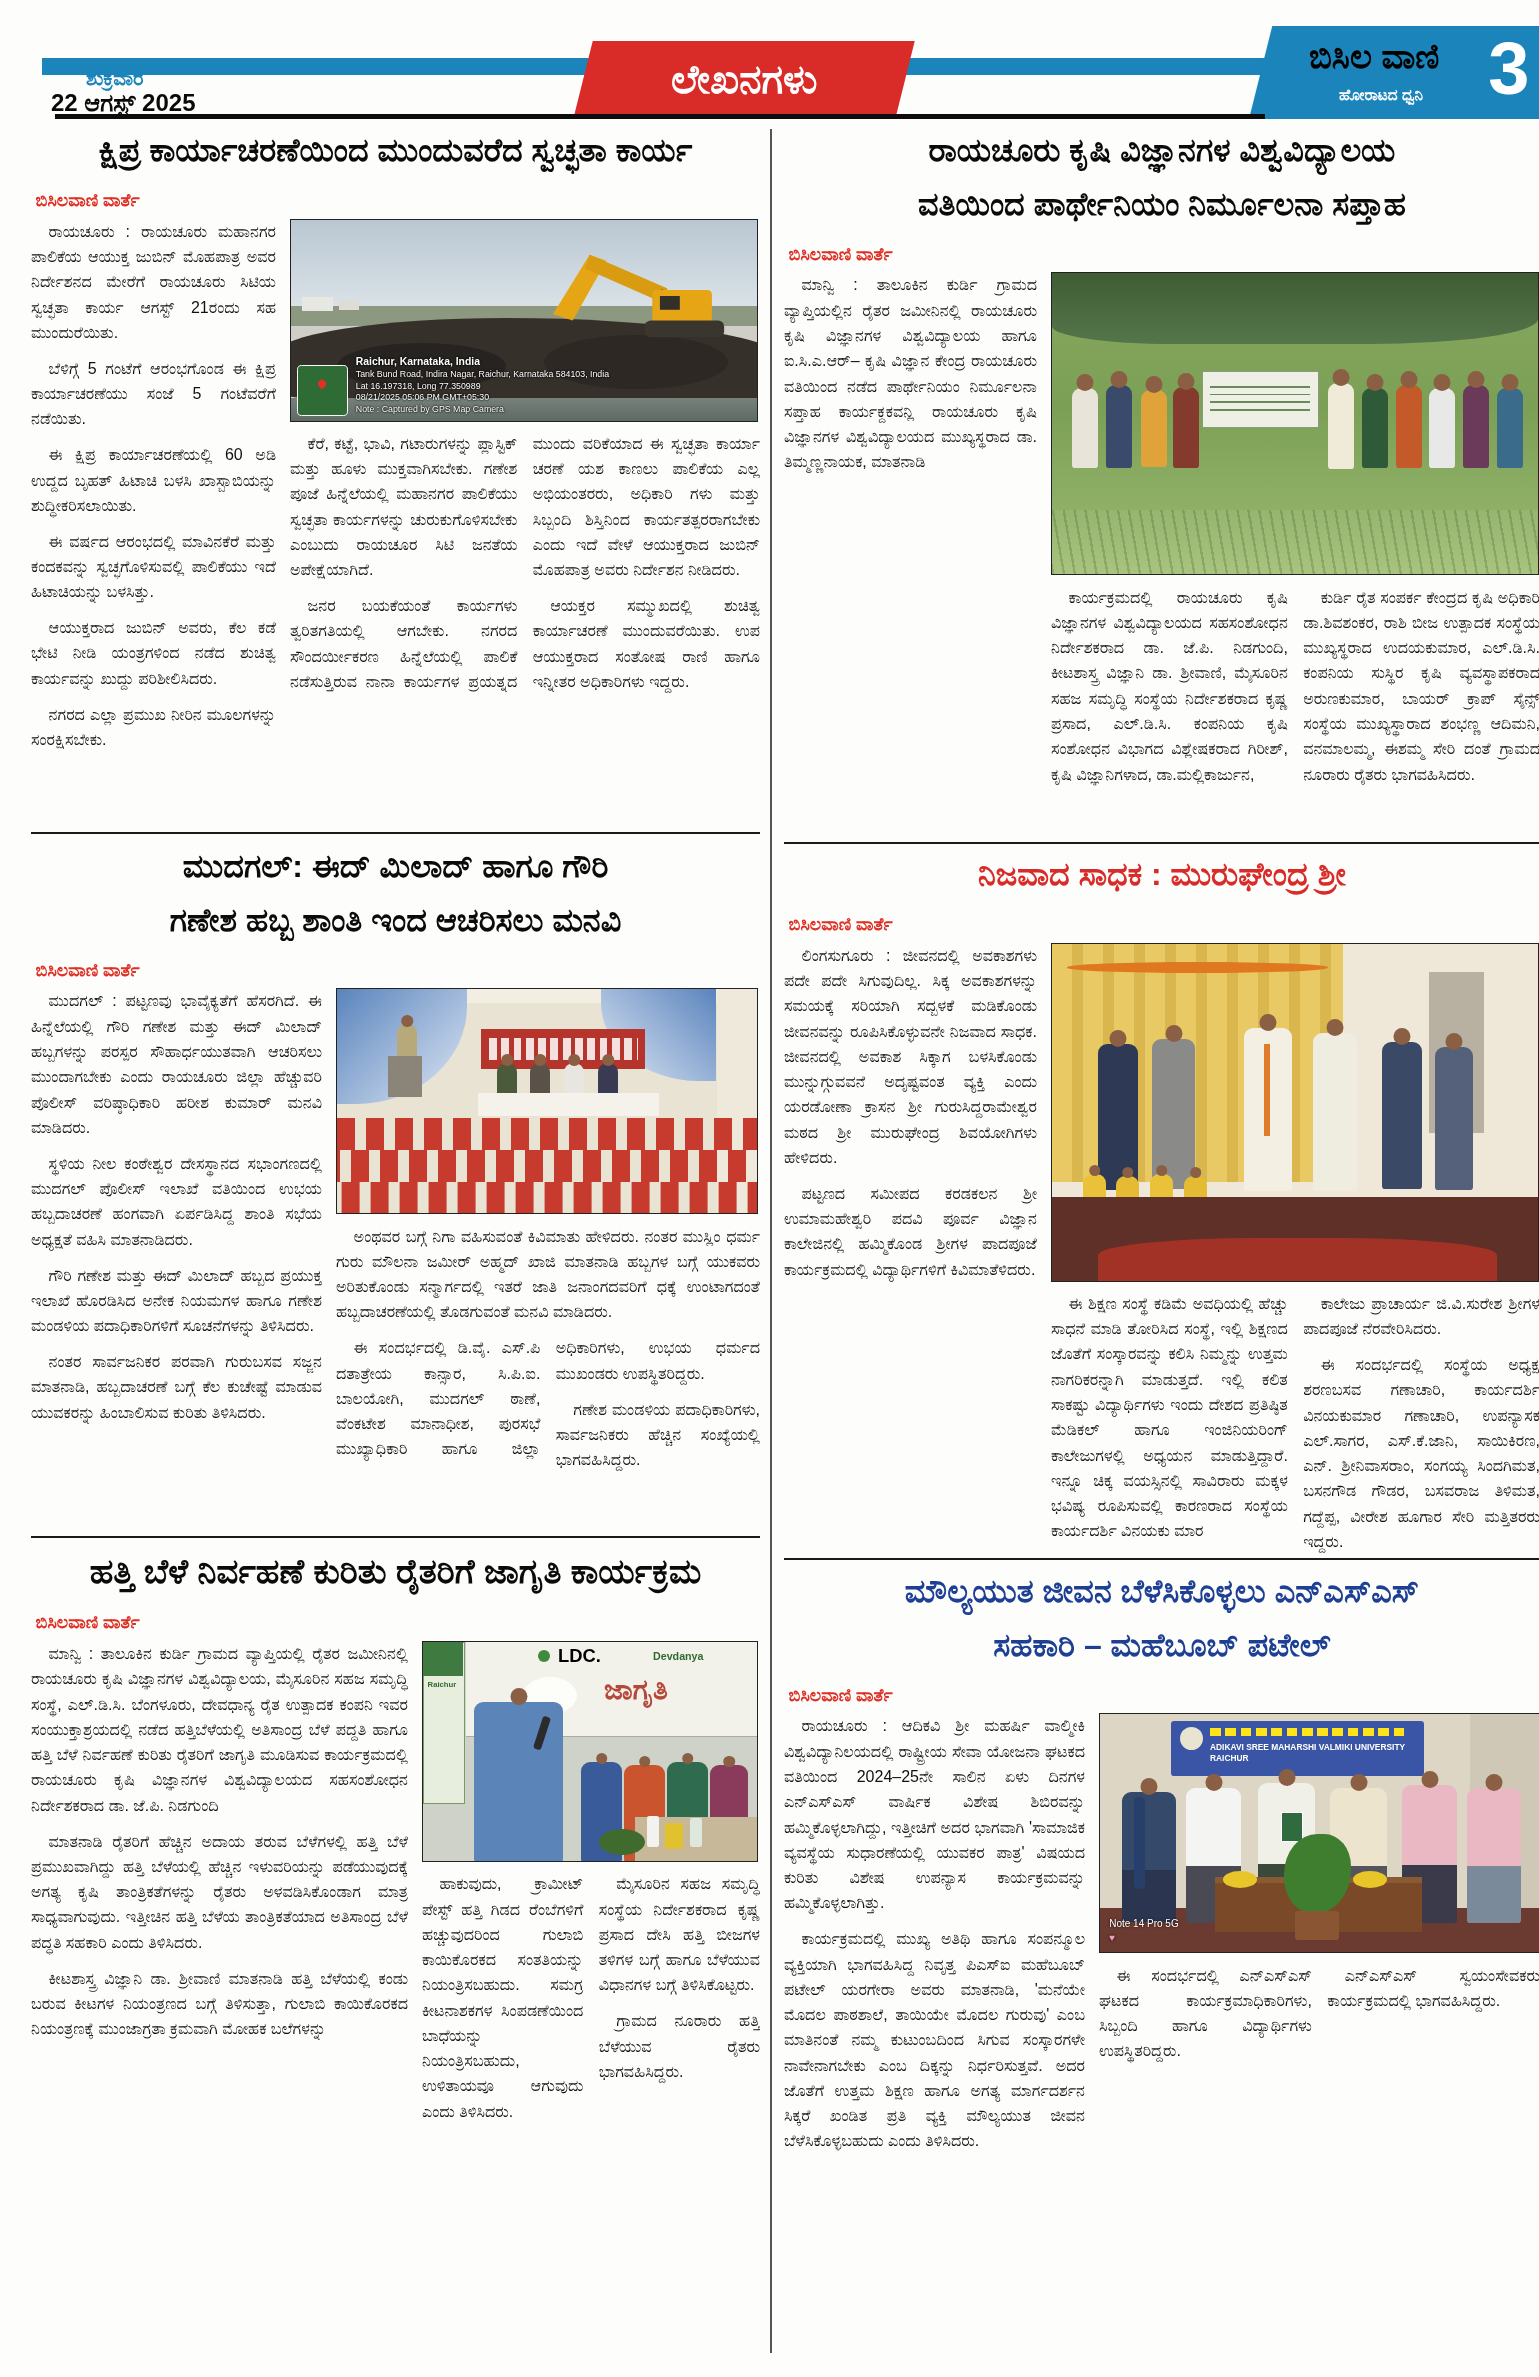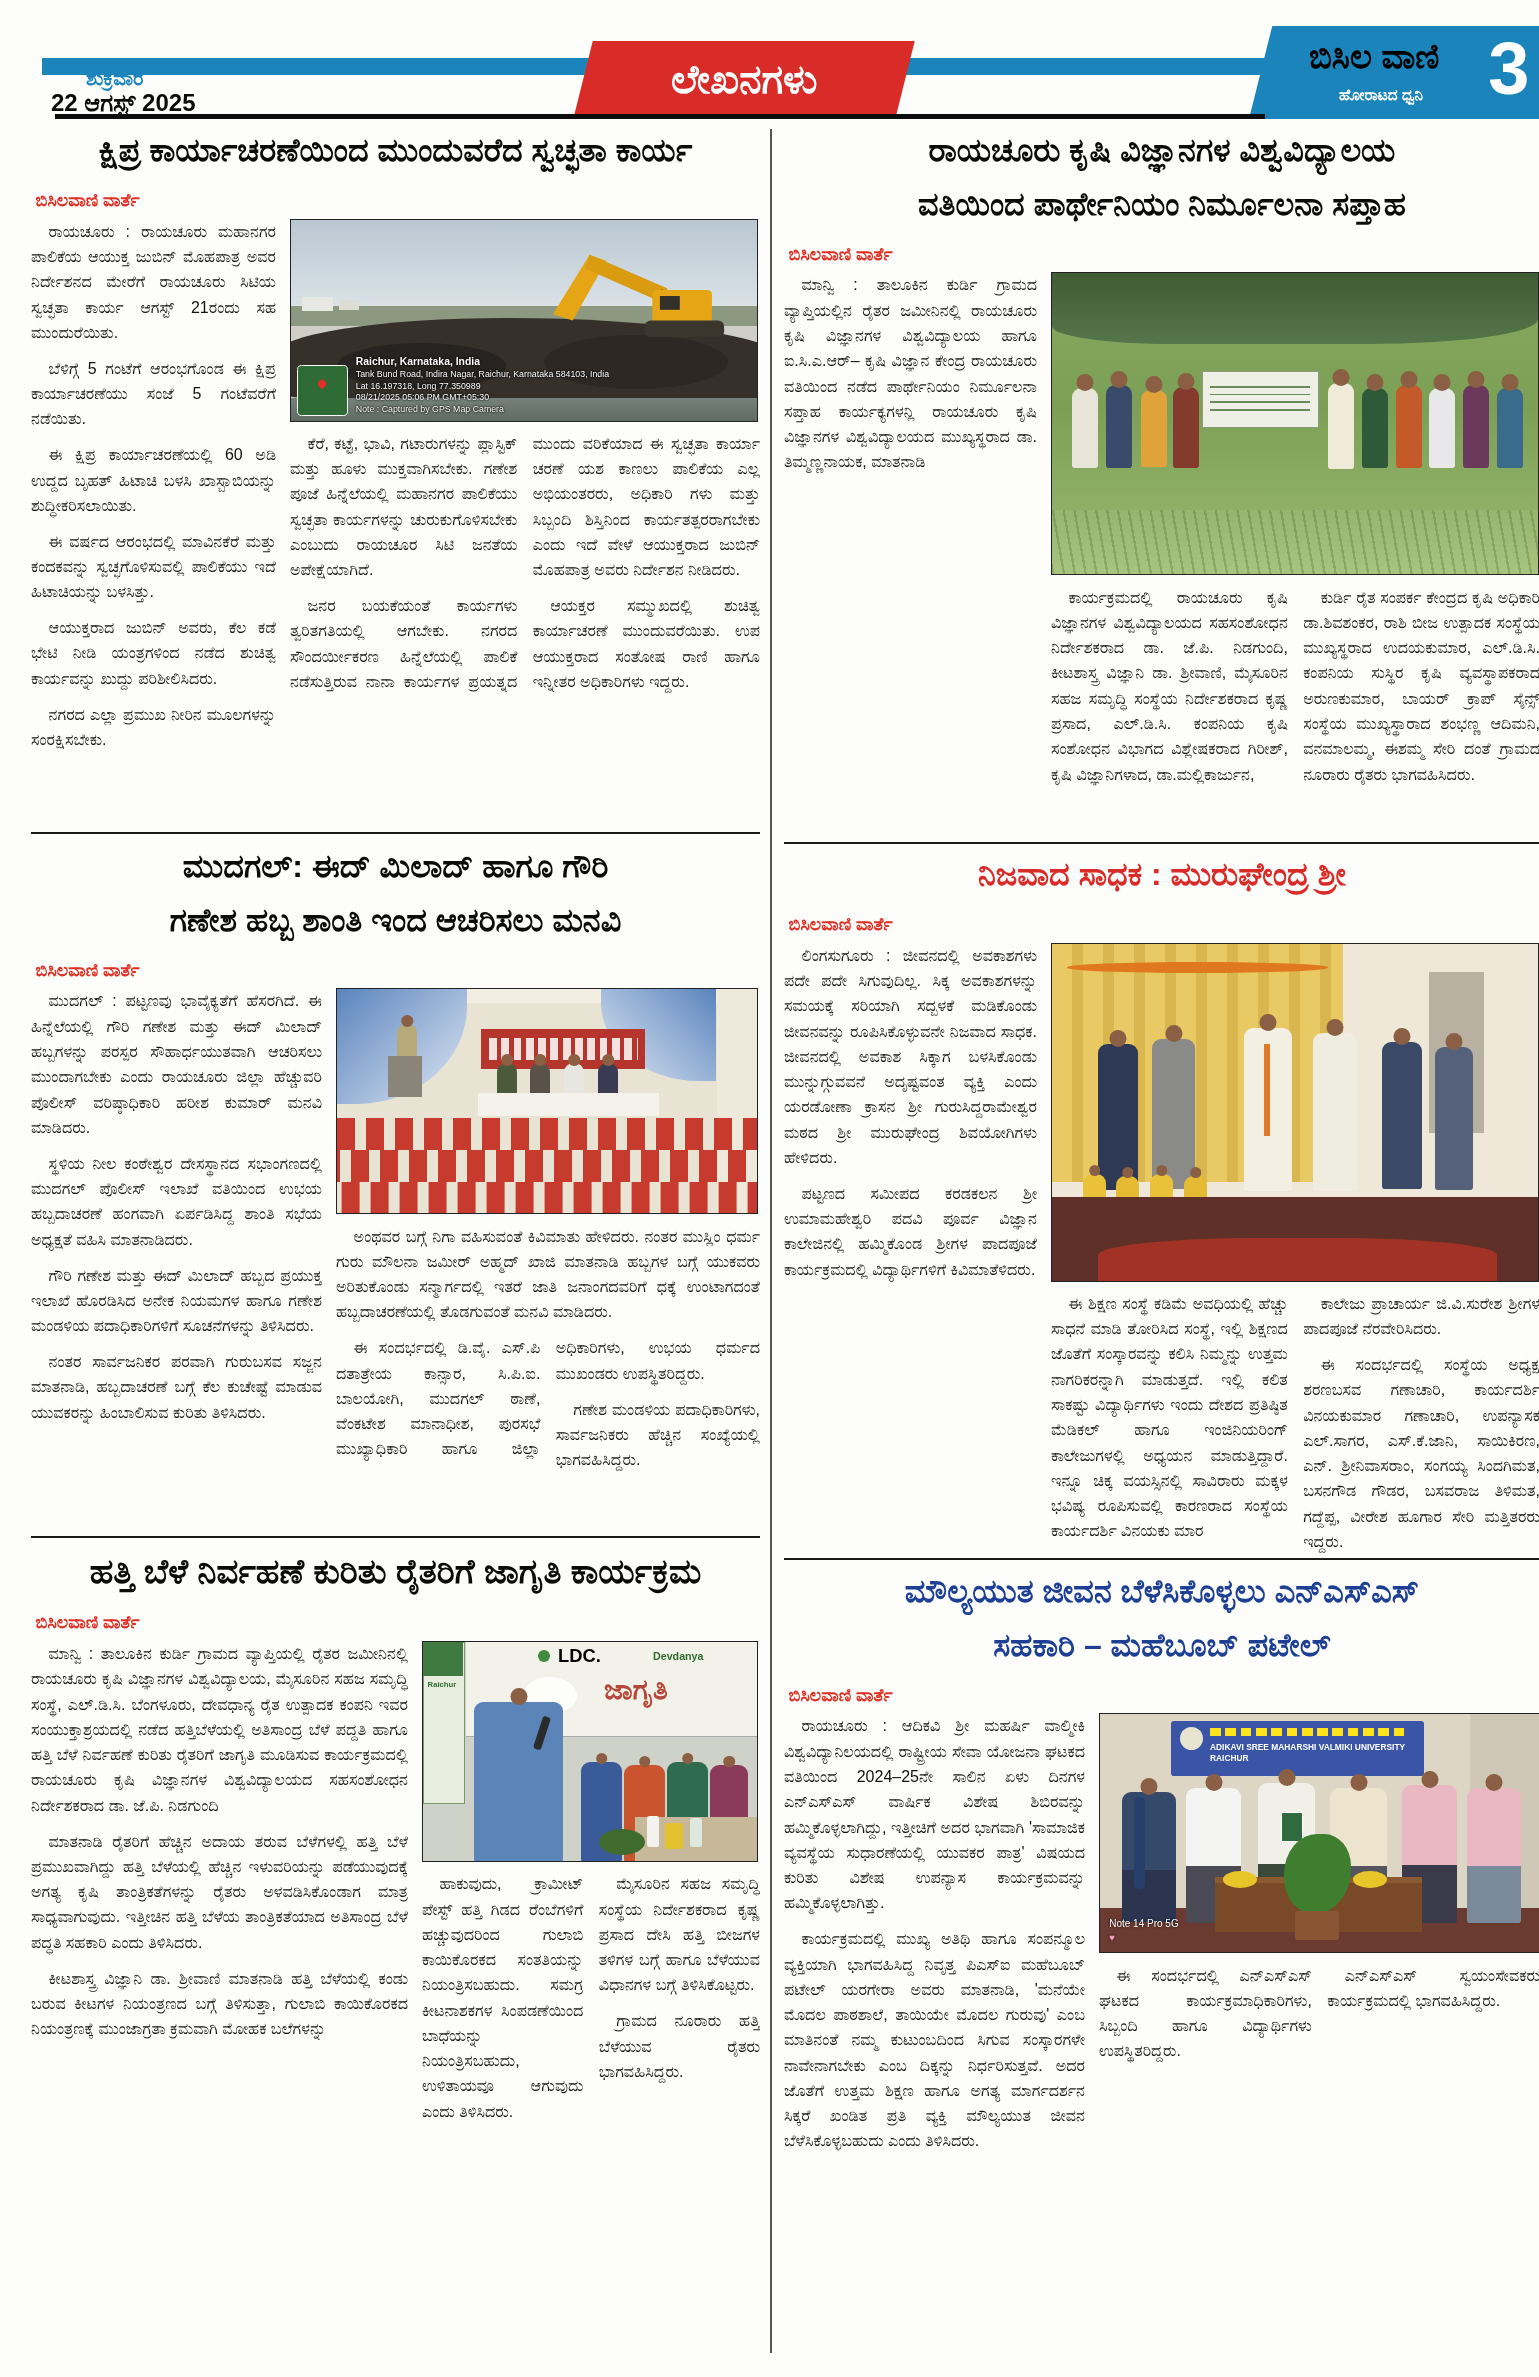--- a/index.html
+++ b/index.html
@@ -129,21 +129,21 @@
   </section>
 
   <section class="art" style="left:784px;top:124px;width:756px;height:713px;">
     <h2 class="hl">
       <span>ರಾಯಚೂರು ಕೃಷಿ ವಿಜ್ಞಾನಗಳ ವಿಶ್ವವಿದ್ಯಾಲಯ</span>
       <span>ವತಿಯಿಂದ ಪಾರ್ಥೇನಿಯಂ ನಿರ್ಮೂಲನಾ ಸಪ್ತಾಹ</span>
     </h2>
     <div class="byline">ಬಿಸಿಲವಾಣಿ ವಾರ್ತೆ</div>
     <div class="body">
       <div style="width:253px;flex:0 0 auto;">
-        <p>ಮಾನ್ವಿ : ತಾಲೂಕಿನ ಕುರ್ಡಿ ಗ್ರಾಮದ ವ್ಯಾಪ್ತಿಯಲ್ಲಿನ ರೈತರ ಜಮೀನಿನಲ್ಲಿ ರಾಯಚೂರು ಕೃಷಿ ವಿಜ್ಞಾನಗಳ ವಿಶ್ವವಿದ್ಯಾಲಯ ಹಾಗೂ ಐ.ಸಿ.ಎ.ಆರ್‌– ಕೃಷಿ ವಿಜ್ಞಾನ ಕೇಂದ್ರ ರಾಯಚೂರು ವತಿಯಿಂದ ನಡೆದ ಪಾರ್ಥೇನಿಯಂ ನಿರ್ಮೂಲನಾ ಸಪ್ತಾಹ ಕಾರ್ಯಕ್ಯಗಳನ್ಲಿ ರಾಯಚೂರು ಕೃಷಿ ವಿಜ್ಞಾನಗಳ ವಿಶ್ವವಿದ್ಯಾಲಯದ ಮುಖ್ಯಸ್ಥರಾದ ಡಾ. ತಿಮ್ಮಣ್ಣನಾಯಕ, ಮಾತನಾಡಿ</p>
+        <p>ಮಾನ್ವಿ : ತಾಲೂಕಿನ ಕುರ್ಡಿ ಗ್ರಾಮದ ವ್ಯಾಪ್ತಿಯಲ್ಲಿನ ರೈತರ ಜಮೀನಿನಲ್ಲಿ ರಾಯಚೂರು ಕೃಷಿ ವಿಜ್ಞಾನಗಳ ವಿಶ್ವವಿದ್ಯಾಲಯ ಹಾಗೂ ಐ.ಸಿ.ಎ.ಆರ್‌– ಕೃಷಿ ವಿಜ್ಞಾನ ಕೇಂದ್ರ ರಾಯಚೂರು ವತಿಯಿಂದ ನಡೆದ ಪಾರ್ಥೇನಿಯಂ ನಿರ್ಮೂಲನಾ ಸಪ್ತಾಹ ಕಾರ್ಯಕ್ದಕವನ್ಲಿ ರಾಯಚೂರು ಕೃಷಿ ವಿಜ್ಞಾನಗಳ ವಿಶ್ವವಿದ್ಯಾಲಯದ ಮುಖ್ಯಸ್ಥರಾದ ಡಾ. ತಿಮ್ಮಣ್ಣನಾಯಕ, ಮಾತನಾಡಿ</p>
       </div>
       <div style="flex:1;">
         <figure class="photo" style="width:486px;height:301px;">
           <div class="d" style="inset:0;background:linear-gradient(#87a75f 0%,#7ba055 45%,#9cb973 100%);"></div>
           <div class="d" style="left:0;top:0;width:100%;height:71px;background:linear-gradient(#3f5d33,#55754a);border-radius:0 0 35% 25%;"></div>
           <div class="d" style="left:150px;top:98px;width:115px;height:55px;background:#eef0e6;border:0.8px solid #8a9a7a;"></div>
           <div class="d" style="left:158px;top:107px;width:100px;height:34px;background:repeating-linear-gradient(#eef0e6 0 6.1px,#6b8a5a 6.1px 7.7px);"></div>
           <div class="fig" style="left:20px;top:115px;width:26px;height:80px;background:#e8e4da;"></div>
           <div class="fig" style="left:54px;top:112px;width:26px;height:83px;background:#3a4a6b;"></div>
           <div class="fig" style="left:89px;top:117px;width:26px;height:77px;background:#e0a33a;"></div>

